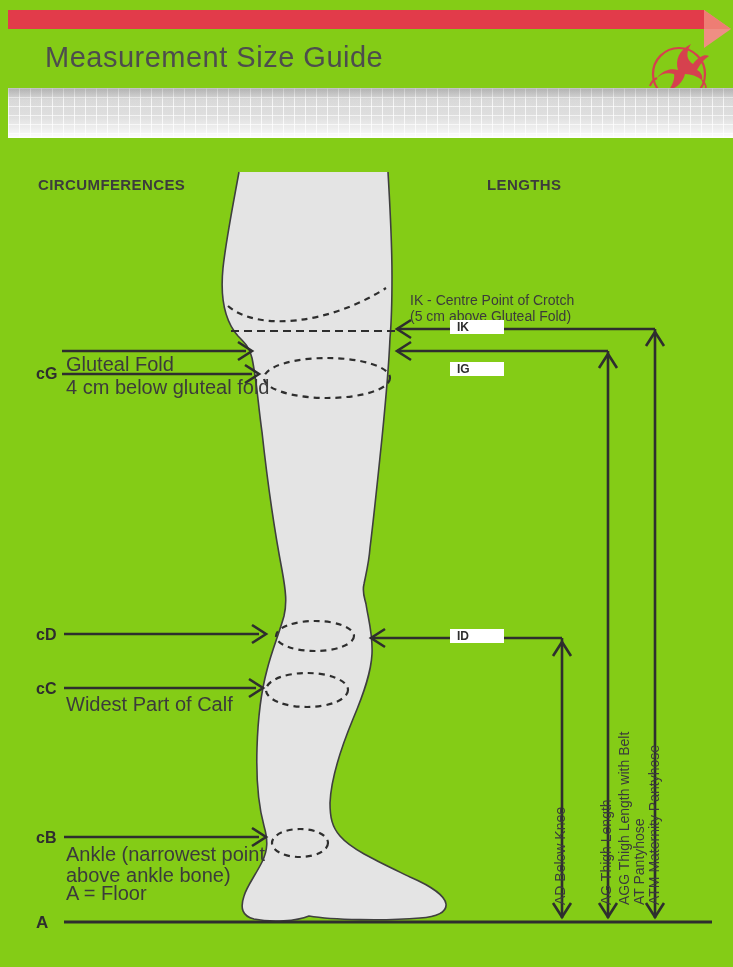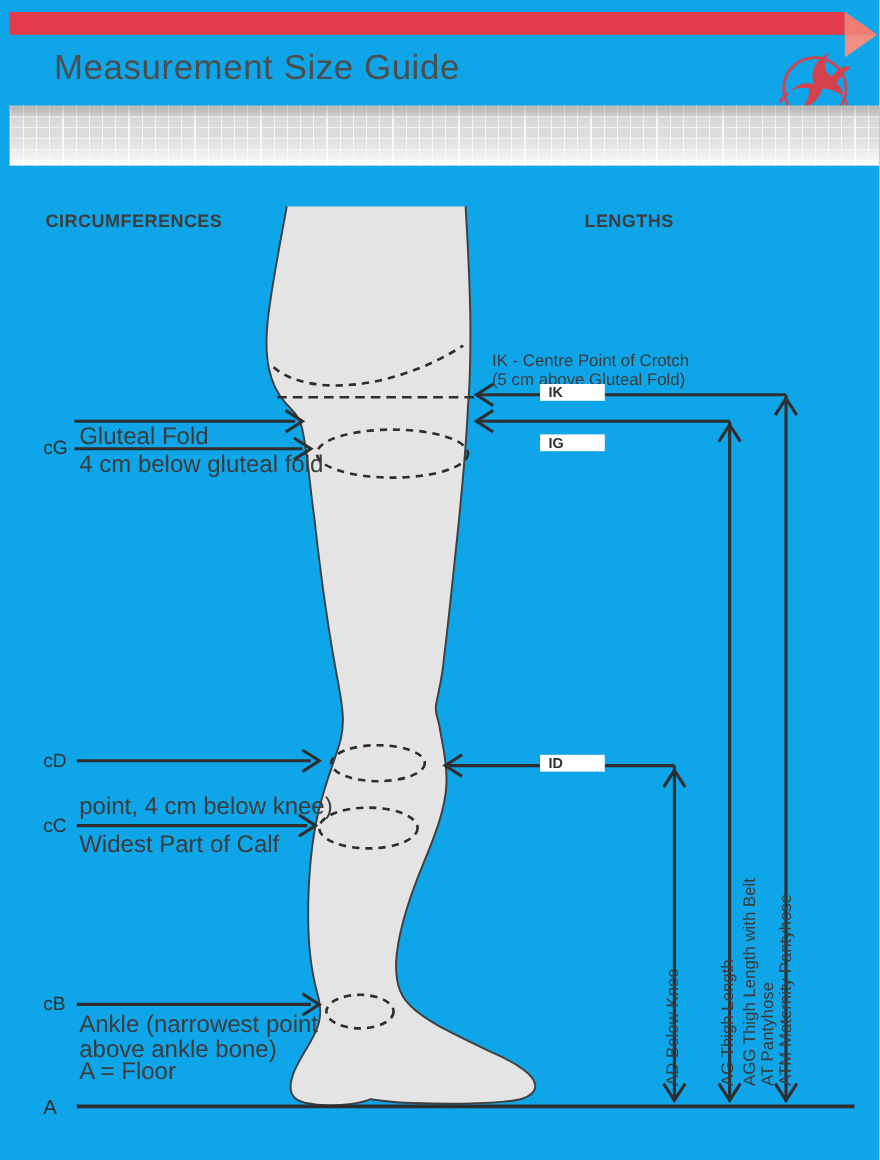--- a/index.html
+++ b/index.html
@@ -1,37 +1,37 @@
 <!DOCTYPE html>
 <html><head>
 <meta charset="utf-8">
 <style>
   html,body{margin:0;padding:0;background:#ffffff;}
   .page{
-    position:relative;width:733px;height:967px;background:#0ea5e9;
+    position:relative;width:733px;height:967px;background:#84cc16;
     font-family:"Liberation Sans", sans-serif;color:#383838;overflow:hidden;
   }
   .abs{position:absolute;}
   
   .title{
     left:45px;top:41px;font-size:29px;font-weight:400;color:#4d4d4d;
     letter-spacing:0.5px;
   }
   .band{
     left:8px;top:88px;width:725px;height:50px;
     background:
       linear-gradient(to bottom, rgba(120,120,120,0.40) 0px, rgba(200,200,200,0.05) 12px, rgba(255,255,255,0) 20px),
       repeating-linear-gradient(to right, rgba(255,255,255,0.75) 0 1px, rgba(0,0,0,0) 1px 11px),
       repeating-linear-gradient(to bottom, rgba(255,255,255,0.65) 0 1px, rgba(0,0,0,0) 1px 9px),
       linear-gradient(to bottom, #d7d7d7 0%, #dedede 55%, #f3f3f3 88%, #ffffff 100%);
   }
   
   .sect{font-size:15px;font-weight:bold;color:#3c3c3c;letter-spacing:0.4px;}
   
-  .code{font-size:16px;font-weight:normal;color:#2e2e2e;}
+  .code{font-size:16px;font-weight:bold;color:#2e2e2e;}
   .desc{font-size:20px;color:#3b3b3b;line-height:21px;white-space:nowrap;}
   .dimcode{
     font-size:12px;font-weight:bold;color:#2e2e2e;background:#fff;
     padding:0 7px;text-align:left;
   }
   .note{font-size:14px;color:#3b3b3b;line-height:15.5px;white-space:nowrap;text-align:center;}
   .rot{
     font-size:14px;color:#3b3b3b;line-height:15px;white-space:nowrap;
     transform:rotate(-90deg);transform-origin:0 100%;
   }
@@ -181,21 +181,20 @@
   <div class="abs band"></div>
 
   <div class="abs sect" style="left:38px;top:176px;">CIRCUMFERENCES</div>
   <div class="abs sect" style="left:487px;top:176px;">LENGTHS</div>
 
   <div class="abs code" style="left:36px;top:365px;">cG</div>
   <div class="abs desc" style="left:66px;top:354px;">Gluteal Fold</div>
   <div class="abs desc" style="left:66px;top:377px;">4 cm below gluteal fold</div>
 
   <div class="abs code" style="left:36px;top:626px;">cD</div>
-  <div class="abs desc" style="left:66px;top:662px;">point, 4 cm below knee)</div>
 
   <div class="abs code" style="left:36px;top:680px;">cC</div>
   <div class="abs desc" style="left:66px;top:694px;">Widest Part of Calf</div>
 
   <div class="abs code" style="left:36px;top:829px;">cB</div>
   <div class="abs desc" style="left:66px;top:844px;">Ankle (narrowest point</div>
   <div class="abs desc" style="left:66px;top:865px;">above ankle bone)</div>
 
   <div class="abs code" style="left:36px;top:913px;font-size:17px;">A</div>
   <div class="abs desc" style="left:66px;top:883px;">A = Floor</div>

